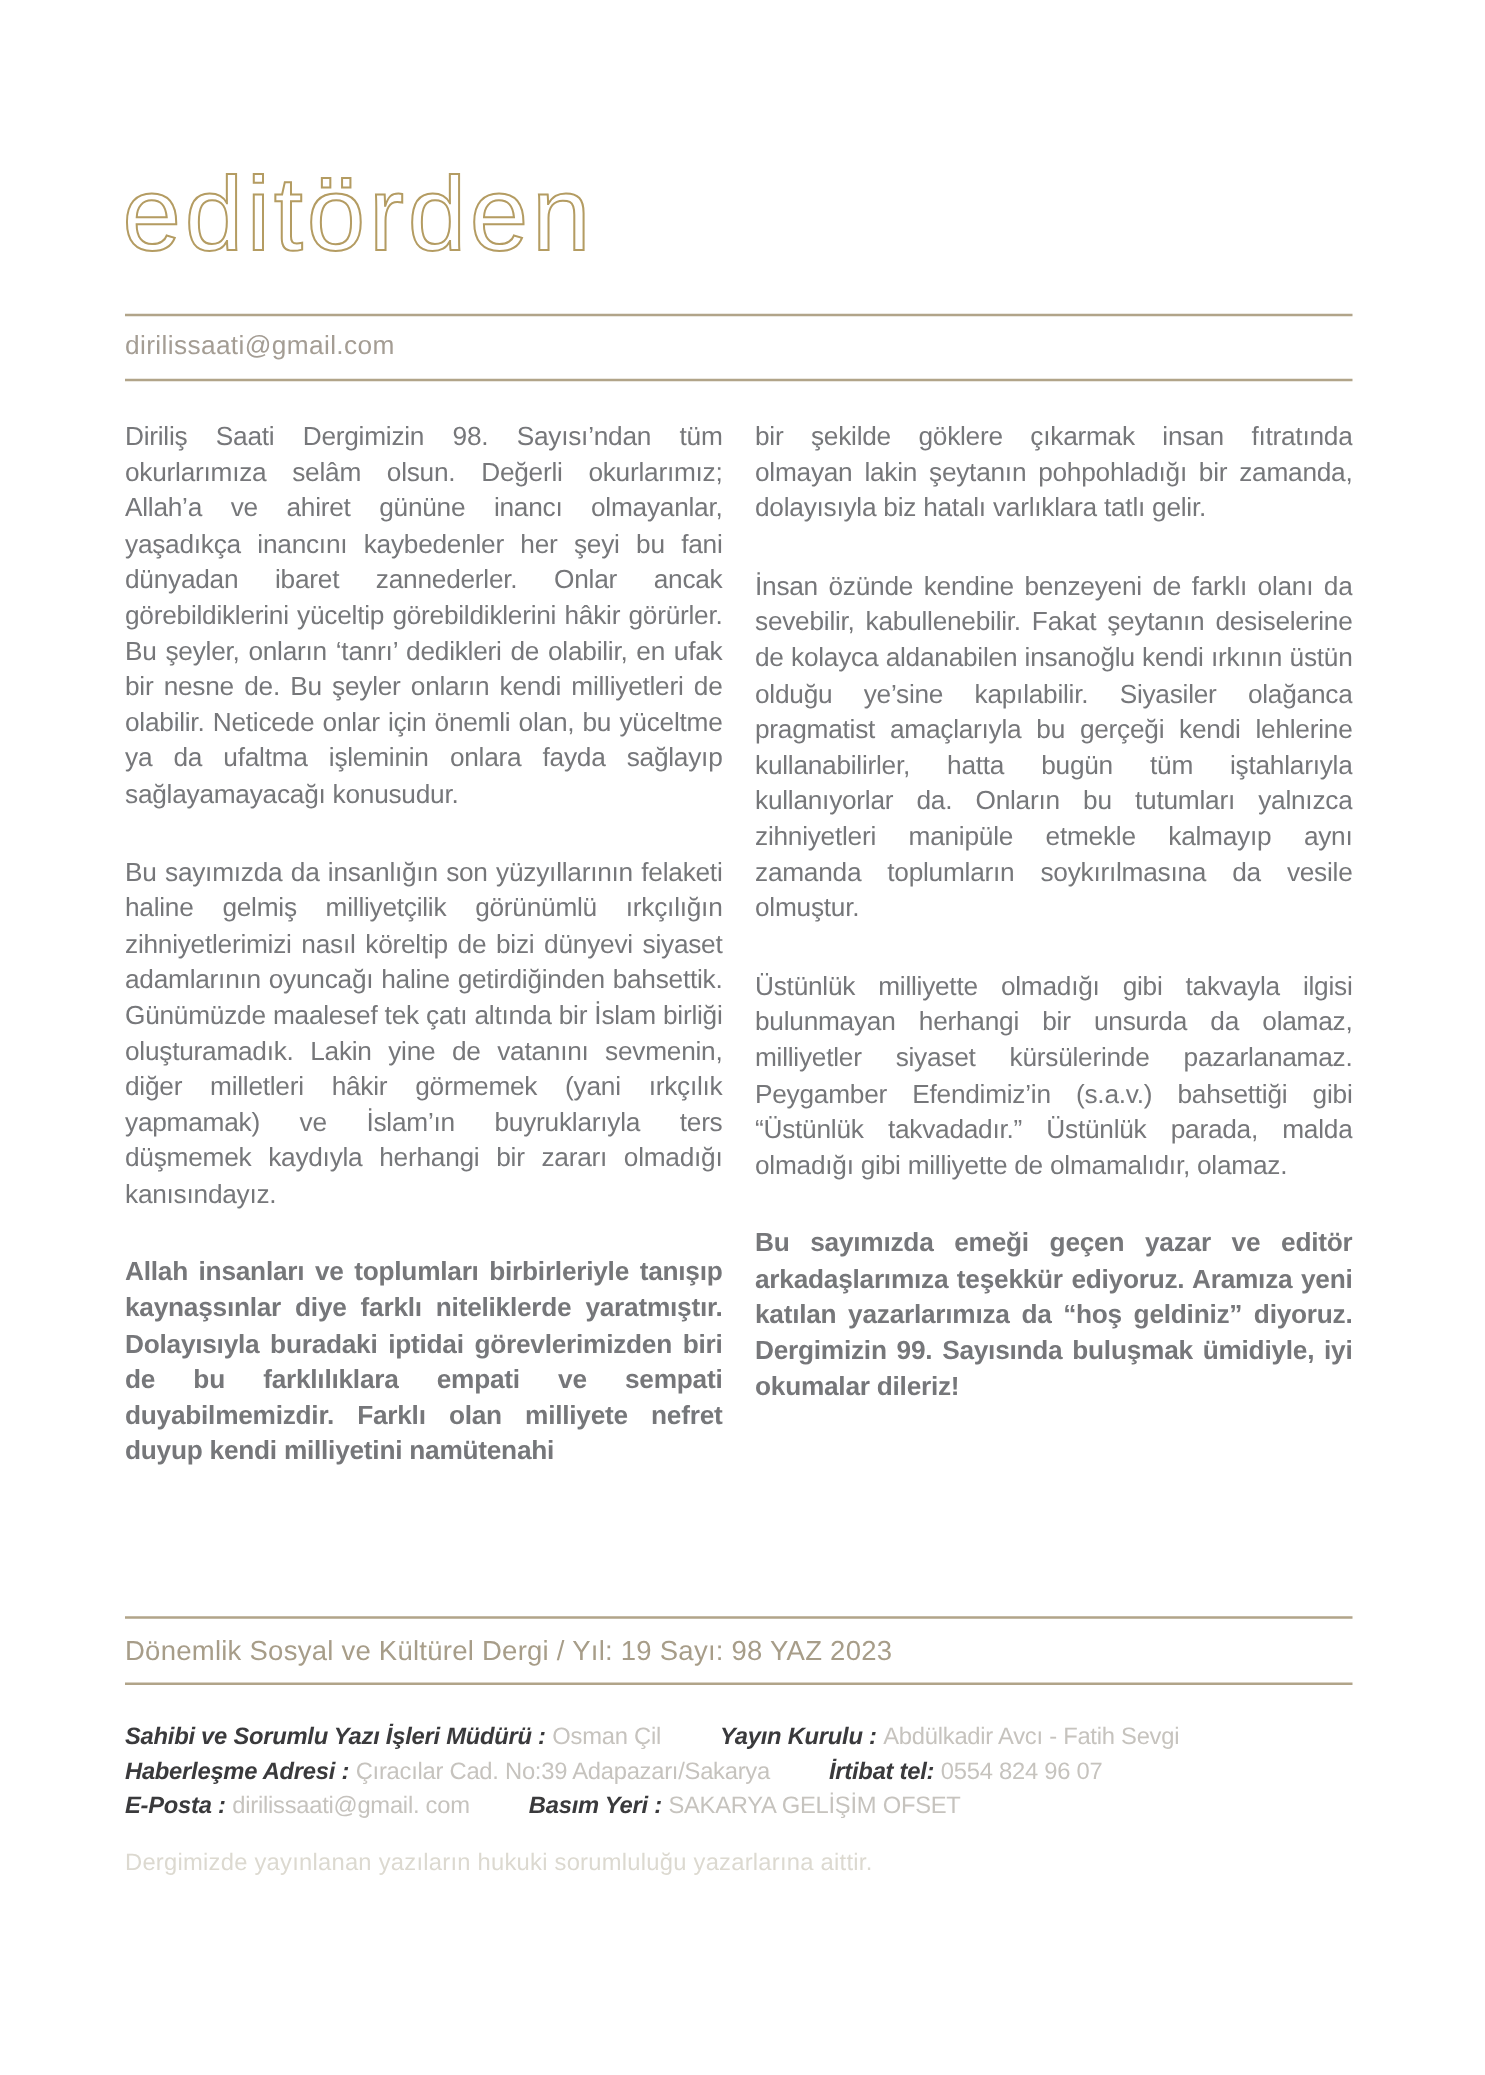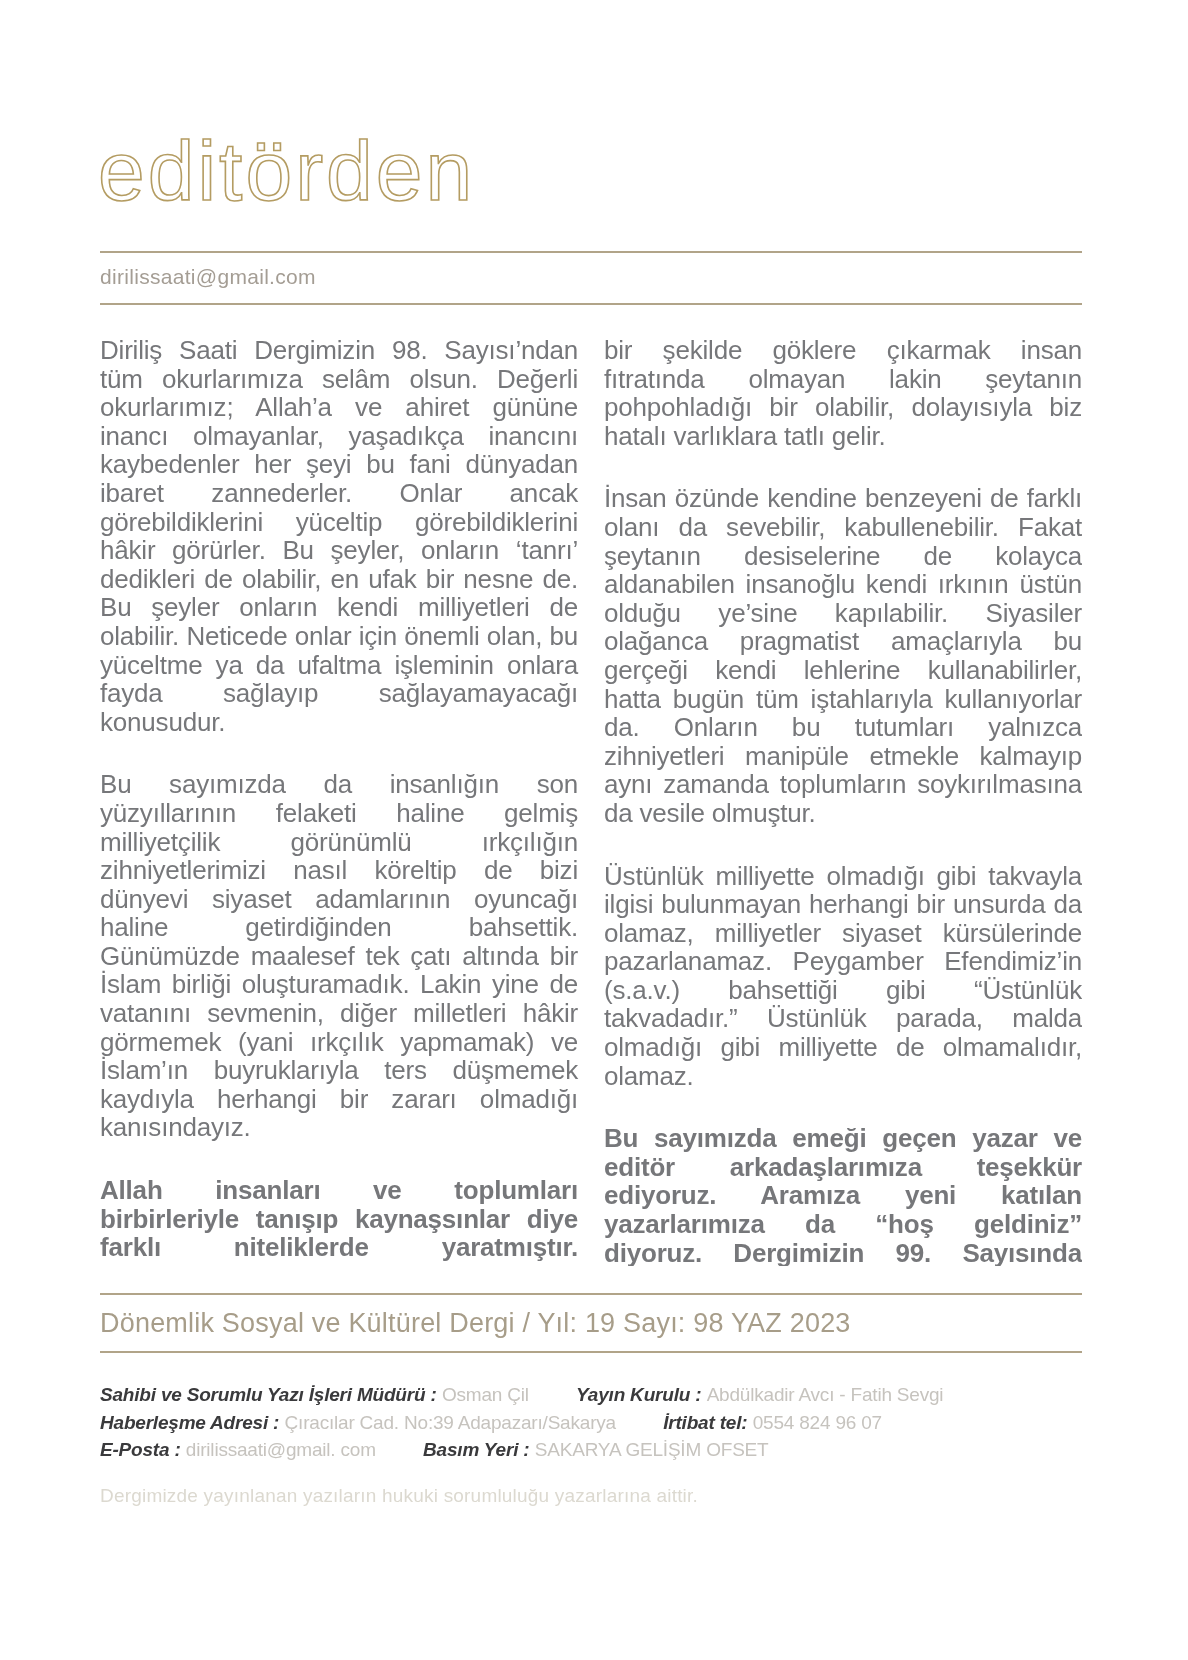--- a/index.html
+++ b/index.html
@@ -51,42 +51,42 @@
     display: flex;
     gap: 26px;
     overflow: hidden;
   }
   .col {
     width: 478px;
     flex: 0 0 478px;
   }
   .col p {
     margin: 0 0 34px 0;
-    font-size: 26px;
+    font-size: 21px;
     line-height: 28.6px;
     text-align: justify;
     color: #76777a;
     letter-spacing: -0.2px;
   }
   .col p:last-child { margin-bottom: 0; font-weight: bold; }
   
   .footer {
     position: absolute;
     left: 100px;
     top: 1293px;
     width: 982px;
   }
   .footer .frule {
     width: 100%;
     height: 2px;
     background: #b1a489;
   }
   .issue-line {
     margin: 13px 0 12px 0;
-    font-size: 27px;
+    font-size: 22px;
     color: #a79d89;
     letter-spacing: 0.2px;
   }
   .credits {
     margin-top: 28px;
     font-size: 19px;
     line-height: 27.5px;
   }
   .credits .label {
     color: #3a3a3c;
@@ -121,21 +121,21 @@
   <div class="header-email">dirilissaati@gmail.com</div>
   <div class="rule rule-2"></div>
 
   <div class="article">
     <div class="col">
       <p>Diriliş Saati Dergimizin 98. Sayısı’ndan tüm okurlarımıza selâm olsun. Değerli okurlarımız; Allah’a ve ahiret gününe inancı olmayanlar, yaşadıkça inancını kaybedenler her şeyi bu fani dünyadan ibaret zannederler. Onlar ancak görebildiklerini yüceltip görebildiklerini hâkir görürler. Bu şeyler, onların ‘tanrı’ dedikleri de olabilir, en ufak bir nesne de. Bu şeyler onların kendi milliyetleri de olabilir. Neticede onlar için önemli olan, bu yüceltme ya da ufaltma işleminin onlara fayda sağlayıp sağlayamayacağı konusudur.</p>
       <p>Bu sayımızda da insanlığın son yüzyıllarının felaketi haline gelmiş milliyetçilik görünümlü ırkçılığın zihniyetlerimizi nasıl köreltip de bizi dünyevi siyaset adamlarının oyuncağı haline getirdiğinden bahsettik. Günümüzde maalesef tek çatı altında bir İslam birliği oluşturamadık. Lakin yine de vatanını sevmenin, diğer milletleri hâkir görmemek (yani ırkçılık yapmamak) ve İslam’ın buyruklarıyla ters düşmemek kaydıyla herhangi bir zararı olmadığı kanısındayız.</p>
       <p>Allah insanları ve toplumları birbirleriyle tanışıp kaynaşsınlar diye farklı niteliklerde yaratmıştır. Dolayısıyla buradaki iptidai görevlerimizden biri de bu farklılıklara empati ve sempati duyabilmemizdir. Farklı olan milliyete nefret duyup kendi milliyetini namütenahi</p>
     </div>
     <div class="col">
-      <p>bir şekilde göklere çıkarmak insan fıtratında olmayan lakin şeytanın pohpohladığı bir olabilir, dolayısıyla biz hatalı varlıklara tatlı gelir.</p>
+      <p>bir şekilde göklere çıkarmak insan fıtratında olmayan lakin şeytanın pohpohladığı bir zamanda, dolayısıyla biz hatalı varlıklara tatlı gelir.</p>
       <p>İnsan özünde kendine benzeyeni de farklı olanı da sevebilir, kabullenebilir. Fakat şeytanın desiselerine de kolayca aldanabilen insanoğlu kendi ırkının üstün olduğu ye’sine kapılabilir. Siyasiler olağanca pragmatist amaçlarıyla bu gerçeği kendi lehlerine kullanabilirler, hatta bugün tüm iştahlarıyla kullanıyorlar da. Onların bu tutumları yalnızca zihniyetleri manipüle etmekle kalmayıp aynı zamanda toplumların soykırılmasına da vesile olmuştur.</p>
       <p>Üstünlük milliyette olmadığı gibi takvayla ilgisi bulunmayan herhangi bir unsurda da olamaz, milliyetler siyaset kürsülerinde pazarlanamaz. Peygamber Efendimiz’in (s.a.v.) bahsettiği gibi “Üstünlük takvadadır.” Üstünlük parada, malda olmadığı gibi milliyette de olmamalıdır, olamaz.</p>
       <p>Bu sayımızda emeği geçen yazar ve editör arkadaşlarımıza teşekkür ediyoruz. Aramıza yeni katılan yazarlarımıza da “hoş geldiniz” diyoruz. Dergimizin 99. Sayısında buluşmak ümidiyle, iyi okumalar dileriz!</p>
     </div>
   </div>
 
   <div class="footer">
     <div class="frule"></div>
     <div class="issue-line">Dönemlik Sosyal ve Kültürel Dergi / Yıl: 19 Sayı: 98  YAZ 2023</div>
     <div class="frule"></div>

